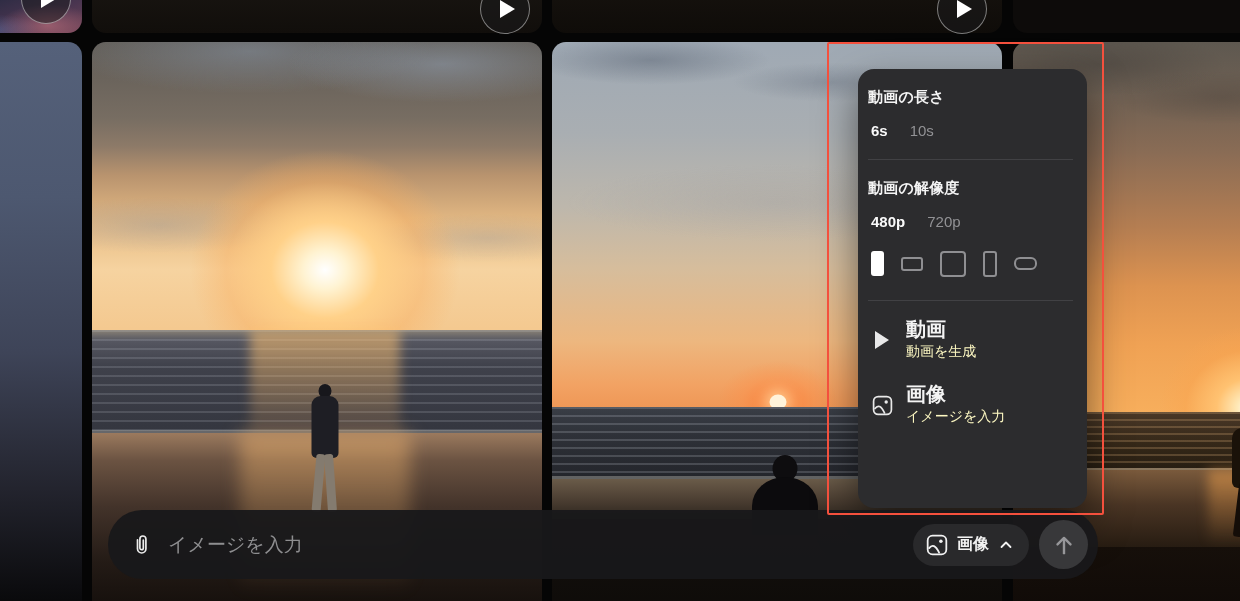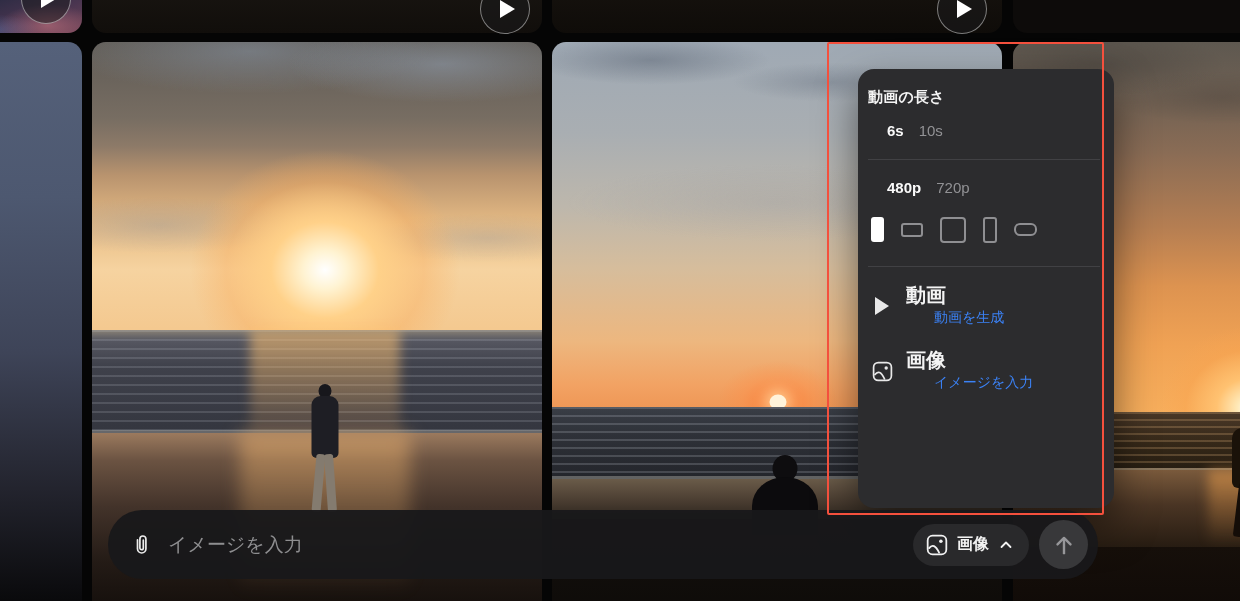--- a/index.html
+++ b/index.html
@@ -97,40 +97,40 @@
   #c4 .wet-glint{position:absolute;left:95%;top:0;height:100%;width:80px;transform:translateX(-50%);
     background:linear-gradient(180deg,rgba(255,170,80,.5),rgba(255,150,70,0));filter:blur(6px);}
   #c4 .sand{top:81.5%;height:18.5%;background:linear-gradient(180deg,#160f0a 0%,#0b0705 100%);}
   .person4{position:absolute;left:94.6%;top:60.2%;width:46px;height:125px;transform:translateX(-50%);}
   .person4 .head{position:absolute;left:50%;top:0;width:14px;height:15px;border-radius:50%;transform:translateX(-50%);background:#17100b;}
   .person4 .torso{position:absolute;left:50%;top:13px;width:30px;height:60px;transform:translateX(-50%);border-radius:10px 10px 6px 6px;background:#1a1209;box-shadow:inset -3px 0 0 rgba(255,190,120,.35);}
   .person4 .leg{position:absolute;top:68px;width:9px;height:54px;background:#140d08;border-radius:3px;}
   .person4 .leg.l{left:12px;transform:rotate(7deg);}
 
   
-  .popup{position:absolute;left:858px;top:69px;width:256px;height:439px;box-sizing:border-box;
+  .popup{position:absolute;left:858px;top:69px;width:229px;height:439px;box-sizing:border-box;
     background:#2c2c2e;border-radius:16px;z-index:30;padding:19px 14px 14px 10px;
     box-shadow:0 18px 40px rgba(0,0,0,.5);color:#f4f4f4;}
   .sec-label{font-size:15px;font-weight:bold;margin:0 0 15px 0;letter-spacing:.2px;}
-  .opt-row{display:flex;gap:15px;margin:0 0 20px 19px;font-size:15px;}
+  .opt-row{display:flex;gap:22px;margin:0 0 20px 3px;font-size:15px;}
   .opt{cursor:pointer;color:#929295;}
   .opt.selected{color:#fafafa;font-weight:bold;}
   .divider{border:0;border-top:1px solid #414144;margin:0 0 19px 0;}
   .aspect-row{display:flex;align-items:center;gap:17px;margin:17px 0 23px 3px;height:27px;}
   .ar{box-sizing:border-box;cursor:pointer;background:transparent;border:2px solid #8f8f92;padding:0;}
   .ar.sel{background:#ffffff;border:none;}
   .ar-23{width:13px;height:25px;border-radius:3px;}
   .ar-32{width:22px;height:14px;border-radius:3px;}
   .ar-11{width:26px;height:26px;border-radius:4px;}
   .ar-916{width:14px;height:26px;border-radius:3px;}
   .ar-169{width:23px;height:13px;border-radius:6px;}
   .mode-item{display:flex;align-items:center;gap:13px;margin:0 0 25px 3px;cursor:pointer;}
   .mode-ic{width:22px;display:flex;justify-content:center;}
   .mode-title{font-size:20px;font-weight:bold;line-height:19px;}
-  .mode-sub{font-size:14px;color:#3b82f6;line-height:18px;margin-top:3px;margin-left:28px;}
+  .mode-sub{font-size:14px;color:#fef9c3;line-height:18px;margin-top:3px;}
 
   
   .hl-rect{position:absolute;left:827px;top:42px;width:277px;height:473px;box-sizing:border-box;
     border:2px solid #f4503d;border-radius:2px;z-index:50;pointer-events:none;}
 
   
   .composer{position:absolute;left:108px;top:510px;width:990px;height:69px;border-radius:34px;
     background:rgba(24,24,26,.95);z-index:40;display:flex;align-items:center;
     padding:0 10px 0 23px;box-sizing:border-box;}
   .composer input{flex:1;background:transparent;border:none;outline:none;
@@ -218,20 +218,21 @@
 
 <div class="popup">
 
   <div class="sec-label">動画の長さ</div>
   <div class="opt-row">
     <span class="opt selected">6s</span>
     <span class="opt">10s</span>
   </div>
   <hr class="divider">
 
+  <div class="sec-label">動画の解像度</div>
   <div class="opt-row">
     <span class="opt selected">480p</span>
     <span class="opt">720p</span>
   </div>
 
   <div class="aspect-row">
     <button class="ar ar-23 sel"></button>
     <button class="ar ar-32"></button>
     <button class="ar ar-11"></button>
     <button class="ar ar-916"></button>

